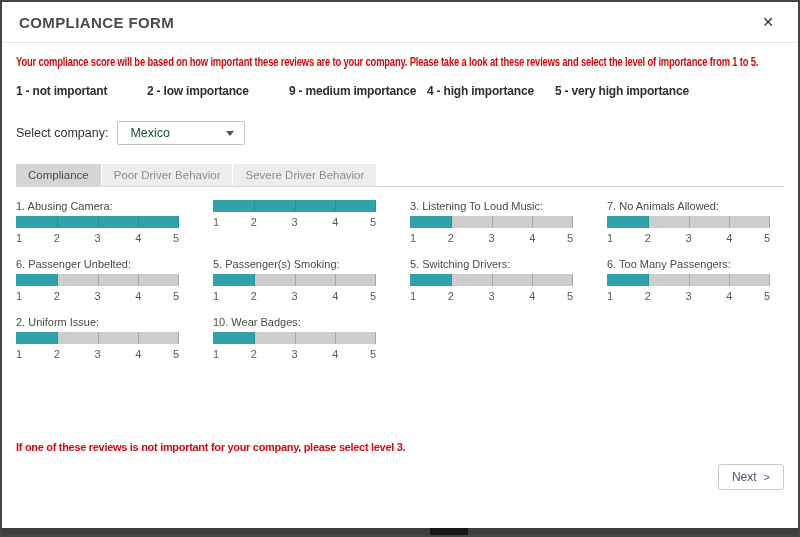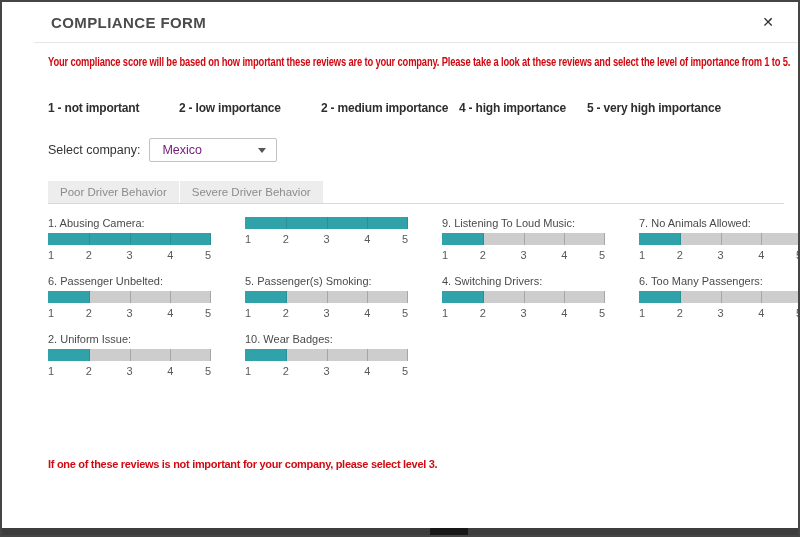--- a/index.html
+++ b/index.html
@@ -1,51 +1,51 @@
 <!DOCTYPE html>
 <html><head>
 <meta charset="utf-8">
 <style>
   html,body { margin:0; padding:0; background:#fff; font-family:"Liberation Sans",sans-serif; }
   .frame {
     position:relative; width:800px; height:537px; box-sizing:border-box;
-    border:2px solid #454545; background:#fff; overflow:hidden;padding-left:32px;
+    border:2px solid #454545; background:#fff; overflow:hidden;
   }
   
   .header {
     height:40px; display:flex; align-items:center;
     padding:0 20px 0 17px; border-bottom:1px solid #e6e6e6; background:#fff;
   }
   .title { font-size:15px; font-weight:600; letter-spacing:.4px; color:#4b4b4b; }
   .close {
     margin-left:auto; font-size:14px; color:#2d2d2d; cursor:pointer; line-height:1;
     font-weight:400; padding:2px 4px;
   }
   
   .body { padding:0 14px; }
   .red { color:#d10a12; }
   .intro {
     margin:12px 0 0 0; font-size:12px; font-weight:700; letter-spacing:-0.2px;
     white-space:nowrap; transform:scaleX(0.78); transform-origin:0 50%;
   }
   .scale-row { margin-top:15px; font-size:12px; font-weight:700; color:#2e2e2e; white-space:nowrap; }
   .scale-item { display:inline-block; letter-spacing:-0.2px; }
-  .scale-item:nth-child(1){ width:131px;margin-top:17px; }
+  .scale-item:nth-child(1){ width:131px; }
   .scale-item:nth-child(2){ width:142px; }
   .scale-item:nth-child(3){ width:138px; }
   .scale-item:nth-child(4){ width:128px; }
   
   .location-row { margin-top:23px; display:flex; align-items:center; }
   .location-label { font-size:12.5px; color:#333; }
   .select {
     margin-left:9px; width:128px; height:24px; box-sizing:border-box;
     border:1px solid #c3c3c3; border-radius:2px; background:#fff;
     display:flex; align-items:center; padding:0 10px 0 12px; cursor:pointer;
   }
-  .select-value { font-size:12.5px; color:#701a75; }
+  .select-value { font-size:12.5px; color:#14532d; }
   .caret {
     margin-left:auto; width:0; height:0;
     border-left:4px solid transparent; border-right:4px solid transparent;
     border-top:5px solid #555;
   }
   
   .tabs { margin-top:19px; display:flex; border-bottom:1px solid #d8d8d8; }
   .tab {
     background:#ededee; color:#8c8c8c; padding:0 12px; line-height:22px;
     font-size:11.5px; margin-right:1px; cursor:pointer; white-space:nowrap;
@@ -81,31 +81,32 @@
 
   <div class="header">
     <span class="title">COMPLIANCE FORM</span>
     <span class="close">✕</span>
   </div>
 
   <div class="body">
 
     <p class="intro red">Your compliance score will be based on how important these reviews are to your company. Please take a look at these reviews and select the level of importance from 1 to 5.</p>
 
-    <div class="scale-row"><span class="scale-item">1 - not important</span><span class="scale-item">2 - low importance</span><span class="scale-item">2 - medium importance</span><span class="scale-item">4 - high importance</span><span class="scale-item">5 - very high importance</span></div>
+    <div class="scale-row"><span class="scale-item">1 - not important</span><span class="scale-item">2 - low importance</span><span class="scale-item">9 - medium importance</span><span class="scale-item">4 - high importance</span><span class="scale-item">5 - very high importance</span></div>
 
     <div class="location-row">
       <span class="location-label">Select company:</span>
       <div class="select">
         <span class="select-value">Mexico</span>
         <span class="caret"></span>
       </div>
     </div>
 
     <div class="tabs">
+        <div class="tab active">Compliance</div>
         <div class="tab">Poor Driver Behavior</div>
         <div class="tab">Severe Driver Behavior</div>
       </div>
 
     <div class="sliders-grid">
         <div class="slider">
           <div class="slider-label">1. Abusing Camera:</div>
           <div class="track" style="background: rgb(205, 205, 205);">
             <div class="fill" style="width: 100%; background: rgb(47, 163, 169);"></div>
             <span class="bar-tick" style="left: 25%; background: rgb(43, 143, 150);"></span>
@@ -131,21 +132,21 @@
           </div>
           <div class="tick-labels">
             <span style="left: 0px;">1</span>
             <span style="left: 25%; transform: translateX(-50%);">2</span>
             <span style="left: 50%; transform: translateX(-50%);">3</span>
             <span style="left: 75%; transform: translateX(-50%);">4</span>
             <span style="right: 0px;">5</span>
           </div>
         </div>
         <div class="slider">
-          <div class="slider-label">9. Listening To Loud Music:</div>
+          <div class="slider-label">3. Listening To Loud Music:</div>
           <div class="track" style="background: rgb(205, 205, 205);">
             <div class="fill" style="width: 25%; background: rgb(47, 163, 169);"></div>
             <span class="bar-tick" style="left: 25%; background: rgb(43, 143, 150);"></span>
             <span class="bar-tick" style="left: 50%; background: rgb(166, 166, 166);"></span>
             <span class="bar-tick" style="left: 75%; background: rgb(166, 166, 166);"></span>
             <span class="bar-tick" style="left: 99.3%; background: rgb(166, 166, 166);"></span>
           </div>
           <div class="tick-labels">
             <span style="left: 0px;">1</span>
             <span style="left: 25%; transform: translateX(-50%);">2</span>
@@ -199,21 +200,21 @@
           </div>
           <div class="tick-labels">
             <span style="left: 0px;">1</span>
             <span style="left: 25%; transform: translateX(-50%);">2</span>
             <span style="left: 50%; transform: translateX(-50%);">3</span>
             <span style="left: 75%; transform: translateX(-50%);">4</span>
             <span style="right: 0px;">5</span>
           </div>
         </div>
         <div class="slider">
-          <div class="slider-label">4. Switching Drivers:</div>
+          <div class="slider-label">5. Switching Drivers:</div>
           <div class="track" style="background: rgb(205, 205, 205);">
             <div class="fill" style="width: 25%; background: rgb(47, 163, 169);"></div>
             <span class="bar-tick" style="left: 25%; background: rgb(43, 143, 150);"></span>
             <span class="bar-tick" style="left: 50%; background: rgb(166, 166, 166);"></span>
             <span class="bar-tick" style="left: 75%; background: rgb(166, 166, 166);"></span>
             <span class="bar-tick" style="left: 99.3%; background: rgb(166, 166, 166);"></span>
           </div>
           <div class="tick-labels">
             <span style="left: 0px;">1</span>
             <span style="left: 25%; transform: translateX(-50%);">2</span>
@@ -271,18 +272,24 @@
             <span style="left: 50%; transform: translateX(-50%);">3</span>
             <span style="left: 75%; transform: translateX(-50%);">4</span>
             <span style="right: 0px;">5</span>
           </div>
         </div>
       </div>
 
     <p class="footer-note red">If one of these reviews is not important for your company, please select level 3.</p>
   </div>
 
+  <div class="footer-row">
+    <button class="next-btn">
+      <span>Next</span>
+      <span class="chev">&gt;</span>
+    </button>
+  </div>
 
   <div class="bottom-strip">
     <div class="notch"></div>
   </div>
 
 </div>
 
 </body></html>

